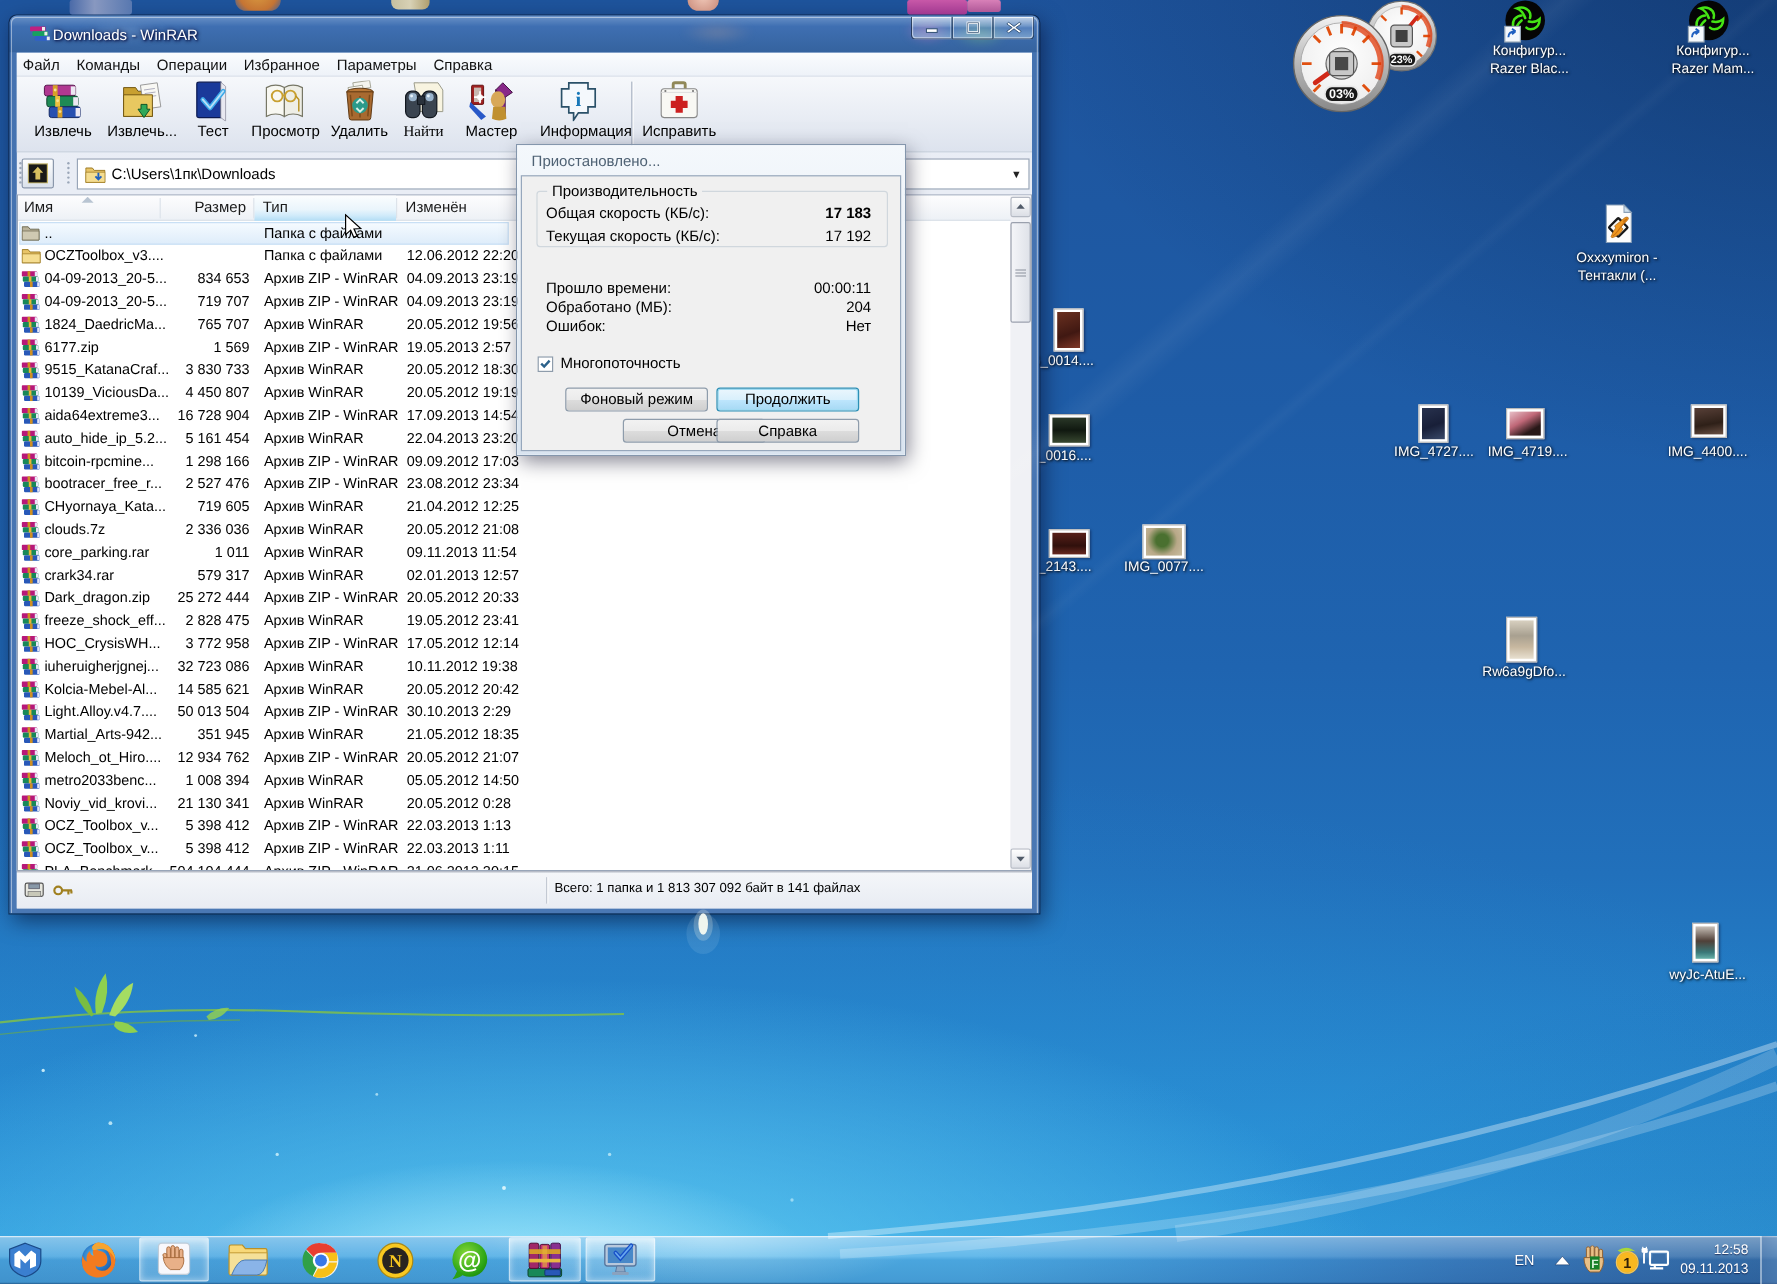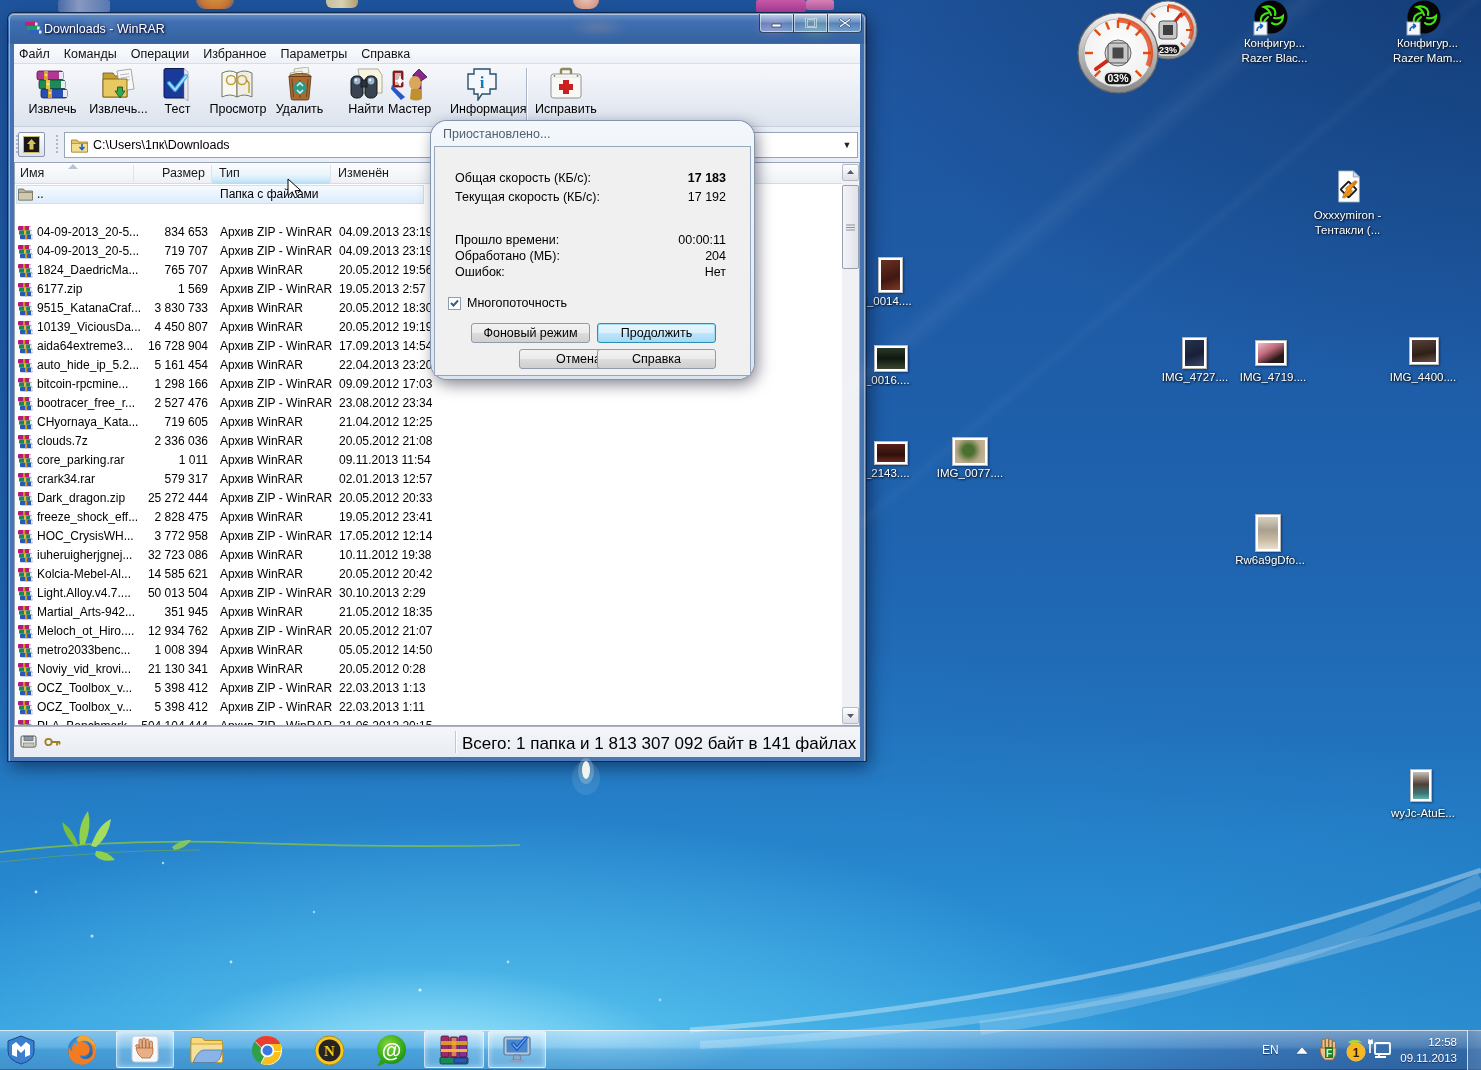--- a/index.html
+++ b/index.html
@@ -70,24 +70,24 @@
 .row svg{position:absolute;left:2px;top:2px;}
 
 #vsb{position:absolute;right:0px;top:0px;width:17px;height:562px;background:#f0f1f5;}
 .sbtn{position:absolute;left:0;width:17px;height:17px;border:1px solid #b5bac4;border-radius:2px;
  background:linear-gradient(#fefefe,#dcdfe6);}
 #sthumb{position:absolute;left:0;top:22px;width:17px;height:84px;border:1px solid #9aa0ad;border-radius:2px;
  background:linear-gradient(90deg,#f4f5f8,#dfe2e9);}
 
 #status{position:absolute;left:0;top:682px;width:846px;height:31px;
  background:linear-gradient(#f4f6f9,#e8ecf3);border-top:1px solid #aeb4bf;
- font-size:17px;color:#000;}
+ font-size:11px;color:#000;}
 #status .st-sep{position:absolute;top:4px;width:1px;height:22px;background:#c3c9d3;box-shadow:1px 0 0 #fff;}
 
-#dlg{position:absolute;left:431px;top:121px;width:323px;height:258px;border-radius:16px;
+#dlg{position:absolute;left:431px;top:121px;width:323px;height:258px;border-radius:0;
  background:linear-gradient(#f4f8fc,#d9e4f0);
  box-shadow:0 0 0 1px #8496ac, 3px 5px 16px rgba(0,0,30,.5);}
 #dlg .dtitle{position:absolute;left:12px;top:6px;font-size:12.5px;color:#4f6274;}
 #dlgbody{position:absolute;left:3px;top:25px;width:317px;height:230px;background:#f0f0f0;
  border:1px solid #96a7bc;font-size:12.5px;color:#000;}
 .grp{position:absolute;left:12px;width:293px;border:1px solid #d0d7dd;border-radius:3px;}
 .grp .gl{position:absolute;left:8px;top:-8px;background:#f0f0f0;padding:0 4px;}
 .drow{position:absolute;left:20px;width:271px;}
 .drow b{float:right;}
 .drow span{float:right;}
@@ -375,21 +375,21 @@
 <path d="M12 2 L26 0 L27 6 L13 8 Z" fill="#f4f4ee" stroke="#998" stroke-width="0.7"></path>
 <path d="M8 6 L20 4 L21 9 L9 11 Z" fill="#fcfcf8" stroke="#998" stroke-width="0.7"></path>
 <ellipse cx="18" cy="9.5" rx="11" ry="3" fill="#b87838" stroke="#5a3410" stroke-width="0.8"></ellipse>
 <path d="M7 9.5 L9 31 Q9 33 11 33 L25 33 Q27 33 27 31 L29 9.5 Z" fill="#a86a30" stroke="#5a3410" stroke-width="0.8"></path>
 <path d="M10 12 L11.5 30 M18 13 L18 31 M26 12 L24.5 30" stroke="#7a4a1a" stroke-width="1.2"></path>
 <circle cx="18" cy="21" r="6.5" fill="#2a9a8a"></circle>
 <path d="M15 19 L18 16 L21 19 M21 23 L18 26 L15 23" fill="none" stroke="#d8f0e8" stroke-width="1.6"></path>
 </svg>
           <span class="tl">Удалить</span>
         </div>
-<div class="tbtn" style="left:320px;">
+<div class="tbtn" style="left:307px;font-family:Liberation Serif, serif;">
           <svg width="36" height="34" viewBox="0 0 36 34">
 <path d="M10 2 L30 2 L34 8 L34 26 L14 26 Z" fill="#f8f4e0" stroke="#998" stroke-width="0.8"></path>
 <rect x="3" y="9" width="12" height="22" rx="5" fill="#3a4450" stroke="#10161e" stroke-width="1"></rect>
 <rect x="17" y="9" width="12" height="22" rx="5" fill="#3a4450" stroke="#10161e" stroke-width="1"></rect>
 <rect x="13" y="13" width="6" height="7" fill="#2a323c" stroke="#10161e" stroke-width="0.8"></rect>
 <circle cx="9" cy="14" r="3.4" fill="#9ab4cc"></circle>
             <circle cx="23" cy="14" r="3.4" fill="#9ab4cc"></circle>
 <circle cx="8" cy="13" r="1.2" fill="#e8f4fc"></circle>
             <circle cx="22" cy="13" r="1.2" fill="#e8f4fc"></circle>
 </svg>
@@ -468,20 +468,29 @@
     <div id="lbody">
 <div class="row" style="top:0px;">
             <div style="position:absolute;left:0;top:0;width:408px;height:19px;background:linear-gradient(#f6fbff,#ddecfa);box-shadow:inset 0 0 0 1px #c9e0f5;"></div>
             <svg width="16" height="14" viewBox="0 0 16 14">
               <path d="M0.5 2 L5.5 2 L7 4 L14.5 4 L14.5 13 L0.5 13 Z" fill="#b9b29a" stroke="#6e6850" stroke-width="0.8"></path>
               <path d="M0.5 5.5 L14.5 5.5 L14.5 13 L0.5 13 Z" fill="#cfc9b2" stroke="#6e6850" stroke-width="0.6"></path>
             </svg>
             <span class="nm">..</span>
             <span class="tp">Папка с файлами</span>
           </div>
+<div class="row" style="top:19px;">
+            <svg width="16" height="14" viewBox="0 0 16 14">
+              <path d="M0.5 2 L5.5 2 L7 4 L15.5 4 L15.5 13 L0.5 13 Z" fill="#e8c468" stroke="#9a7820" stroke-width="0.8"></path>
+              <path d="M0.5 5.5 L15.5 5.5 L15.5 13 L0.5 13 Z" fill="#f5dd90" stroke="#9a7820" stroke-width="0.6"></path>
+            </svg>
+            <span class="nm">OCZToolbox_v3....</span>
+            <span class="tp">Папка с файлами</span>
+            <span class="dt">12.06.2012 22:20</span>
+          </div>
 <div class="row" style="top:38px;">
             <svg width="16" height="15" viewBox="0 0 16 15">
               <rect x="0" y="1" width="13" height="4.4" rx="1" fill="#b81878"></rect>
               <rect x="1" y="5.4" width="13" height="4.4" rx="1" fill="#188858"></rect>
               <rect x="2" y="9.8" width="13" height="4.4" rx="1" fill="#2858b8"></rect>
               <rect x="11" y="1.4" width="2" height="3.6" fill="#e8e8f8"></rect>
               <rect x="12" y="5.8" width="2" height="3.6" fill="#e8e8f8"></rect>
               <rect x="13" y="10.2" width="2" height="3.6" fill="#e8e8f8"></rect>
               <rect x="5" y="1" width="2.2" height="4.4" fill="#d09020"></rect>
               <rect x="6" y="5.4" width="2.2" height="4.4" fill="#e8b838"></rect>
@@ -973,20 +982,23 @@
 <path d="M7.5 7 L16 7 M13 7 L13 10.5 M15.5 7 L15.5 9.5" stroke="#a08020" stroke-width="1.8"></path>
 </svg>
 <div class="st-sep" style="left:441px;"></div>
     <span style="position:absolute;left:448px;top:7px;">Всего: 1 папка и 1 813 307 092 байт в 141 файлах</span>
   </div>
  </div>
 </div>
 <div id="dlg">
  <div class="dtitle">Приостановлено...</div>
  <div id="dlgbody">
+  <div class="grp" style="top:12px;height:47px;">
+        <span class="gl">Производительность</span>
+      </div>
   <div class="drow" style="top:24px;">Общая скорость (КБ/с):<b>17 183</b></div>
   <div class="drow" style="top:43px;">Текущая скорость (КБ/с):<span>17 192</span></div>
   <div class="drow" style="top:86px;">Прошло времени:<span>00:00:11</span></div>
   <div class="drow" style="top:102px;">Обработано (МБ):<span>204</span></div>
   <div class="drow" style="top:118px;">Ошибок:<span>Нет</span></div>
   <div style="position:absolute;left:13px;top:150px;width:13px;height:13px;background:#fff;border:1px solid #8e9cab;">
     <svg width="11" height="11" viewBox="0 0 11 11">
           <path d="M2 5 L4.5 7.5 L9 2.5" fill="none" stroke="#2c628b" stroke-width="2"></path>
         </svg>
   </div>

